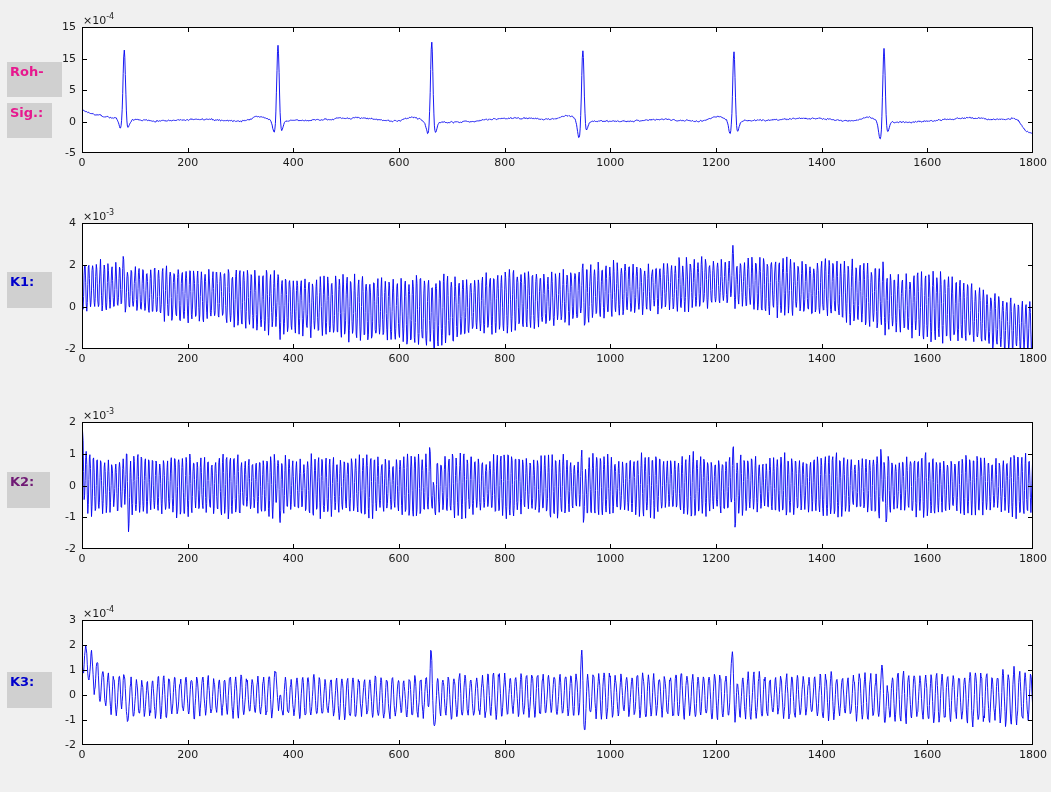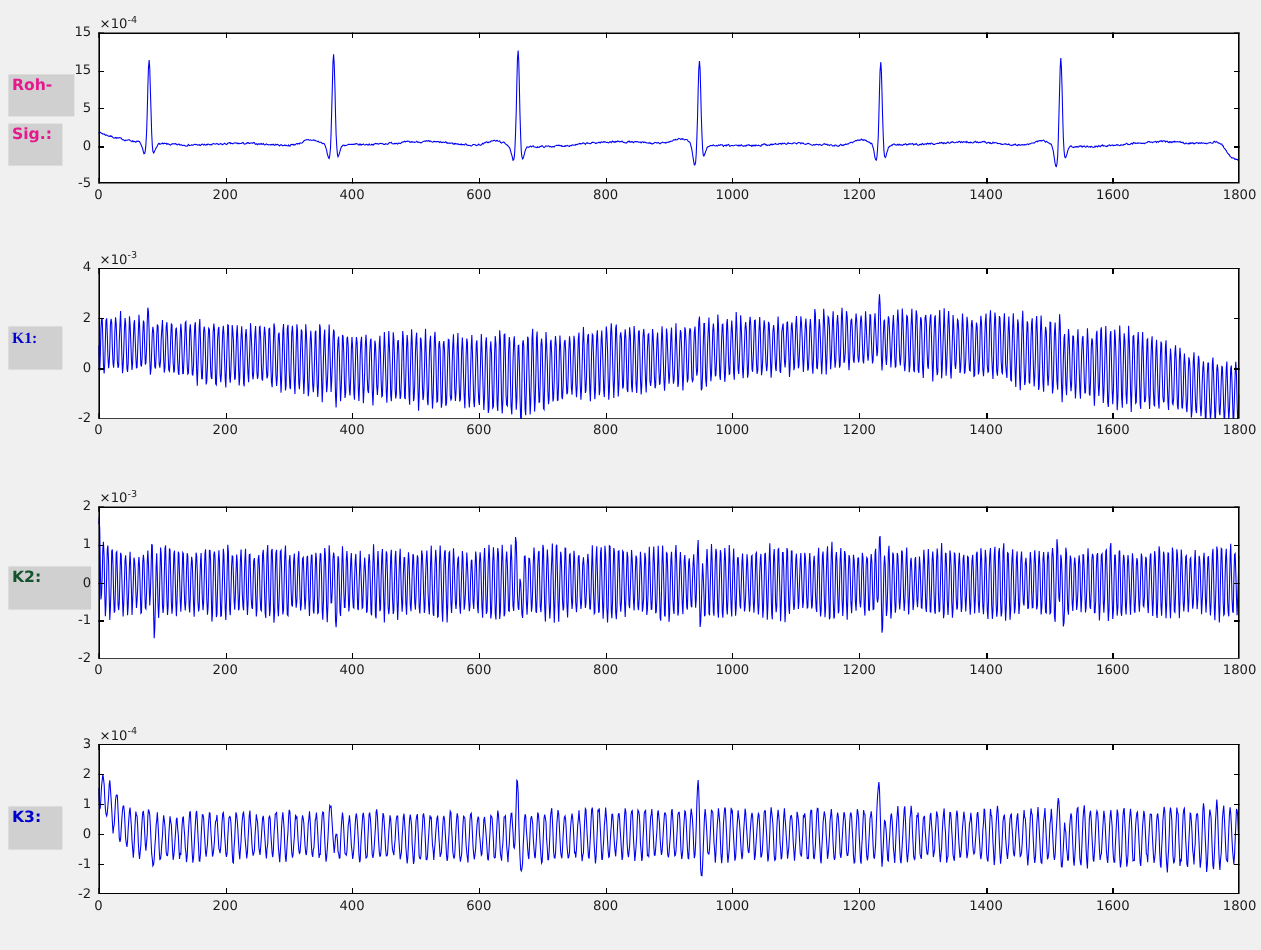--- a/index.html
+++ b/index.html
@@ -31,24 +31,24 @@
 <body>
 
 <div class="figure">
 
   <div class="side-label" style="left: 7px; top: 62px; width: 55px; height: 35px; color: rgb(231, 24, 142); background: rgb(208, 208, 208);">
     <span>Roh-</span>
   </div>
   <div class="side-label" style="left: 7px; top: 103px; width: 45px; height: 35px; color: rgb(231, 24, 142); background: rgb(208, 208, 208);">
     <span>Sig.:</span>
   </div>
-  <div class="side-label" style="left: 7px; top: 272px; width: 45px; height: 36px; color: rgb(0, 0, 204); background: rgb(208, 208, 208); font-family: Liberation Serif, serif;">
+  <div class="side-label" style="left: 7px; top: 272px; width: 45px; height: 36px; color: rgb(0, 0, 204); background: rgb(208, 208, 208);">
     <span>K1:</span>
   </div>
-  <div class="side-label" style="left: 7px; top: 472px; width: 69px; height: 36px; color: #14532d; background: rgb(208, 208, 208);">
+  <div class="side-label" style="left: 7px; top: 472px; width: 43px; height: 36px; color: #701a75; background: rgb(208, 208, 208);">
     <span>K2:</span>
   </div>
   <div class="side-label" style="left: 7px; top: 672px; width: 45px; height: 36px; color: rgb(0, 0, 204); background: rgb(208, 208, 208);">
     <span>K3:</span>
   </div>
 
   <div class="panel" id="panel-0" style="left: 82px; top: 27px; width: 951px; height: 126px; background: rgb(255, 255, 255);">
       <svg width="951" height="126" viewBox="0 0 951 126">
         <polyline points="0.0,83.5 0.5,84.0 1.1,83.2 1.6,83.3 2.1,83.6 2.6,84.0 3.2,84.2 3.7,84.8 4.2,84.7 4.8,84.6 5.3,85.2 5.8,85.7 6.3,85.3 6.9,85.5 7.4,86.1 7.9,86.2 8.5,86.5 9.0,86.4 9.5,86.7 10.0,86.1 10.6,86.8 11.1,86.4 11.6,87.1 12.2,87.7 12.7,88.0 13.2,88.1 13.7,87.9 14.3,87.5 14.8,88.3 15.3,87.7 15.8,87.9 16.4,87.9 16.9,87.9 17.4,87.6 18.0,88.0 18.5,87.8 19.0,87.9 19.5,89.0 20.1,89.4 20.6,89.5 21.1,89.5 21.7,90.1 22.2,90.3 22.7,89.7 23.2,89.9 23.8,89.9 24.3,89.9 24.8,89.4 25.4,89.4 25.9,89.5 26.4,90.1 26.9,90.3 27.5,90.8 28.0,91.1 28.5,90.3 29.1,90.7 29.6,91.1 30.1,90.8 30.6,91.0 31.2,91.5 31.7,91.1 32.2,90.5 32.8,90.8 33.3,90.6 33.8,90.9 34.3,90.9 34.9,92.3 35.4,93.2 35.9,94.4 36.5,95.8 37.0,97.5 37.5,99.5 38.0,101.1 38.6,100.8 39.1,98.5 39.6,93.3 40.2,82.3 40.7,66.6 41.2,46.6 41.7,29.9 42.3,23.1 42.8,30.3 43.3,47.5 43.9,67.2 44.4,83.9 44.9,93.9 45.4,99.1 46.0,100.4 46.5,99.8 47.0,98.5 47.6,97.3 48.1,96.2 48.6,95.4 49.1,94.9 49.7,93.3 50.2,92.6 50.7,92.5 51.2,93.3 51.8,93.0 52.3,92.8 52.8,92.6 53.4,92.2 53.9,92.9 54.4,92.4 54.9,92.5 55.5,92.4 56.0,92.6 56.5,92.5 57.1,93.3 57.6,92.7 58.1,92.9 58.6,93.0 59.2,93.6 59.7,93.6 60.2,93.9 60.8,93.3 61.3,92.9 61.8,92.9 62.3,93.0 62.9,92.6 63.4,92.9 63.9,92.9 64.5,92.7 65.0,93.1 65.5,93.7 66.0,93.6 66.6,93.2 67.1,93.0 67.6,93.7 68.2,93.6 68.7,93.7 69.2,93.7 69.7,94.1 70.3,94.3 70.8,94.1 71.3,94.0 71.9,94.3 72.4,94.7 72.9,94.7 73.4,94.9 74.0,94.9 74.5,94.0 75.0,93.3 75.6,94.1 76.1,94.4 76.6,94.3 77.1,94.1 77.7,93.7 78.2,93.9 78.7,94.1 79.3,93.6 79.8,93.5 80.3,93.3 80.8,93.5 81.4,93.3 81.9,93.6 82.4,93.6 82.9,94.0 83.5,93.9 84.0,93.5 84.5,94.1 85.1,94.3 85.6,93.6 86.1,93.3 86.6,93.1 87.2,93.5 87.7,93.8 88.2,93.2 88.8,93.7 89.3,93.9 89.8,93.8 90.3,93.3 90.9,93.6 91.4,93.0 91.9,93.2 92.5,93.4 93.0,93.7 93.5,93.5 94.0,93.8 94.6,93.1 95.1,93.2 95.6,92.7 96.2,92.6 96.7,92.9 97.2,93.2 97.7,93.0 98.3,92.6 98.8,92.8 99.3,92.8 99.9,93.4 100.4,93.0 100.9,93.2 101.4,93.0 102.0,92.6 102.5,93.0 103.0,93.2 103.6,93.6 104.1,93.1 104.6,92.8 105.1,92.3 105.7,92.8 106.2,93.1 106.7,93.5 107.3,93.0 107.8,92.4 108.3,92.2 108.8,92.0 109.4,91.8 109.9,92.6 110.4,92.0 111.0,92.6 111.5,92.6 112.0,92.8 112.5,92.4 113.1,92.2 113.6,92.2 114.1,92.1 114.6,92.2 115.2,92.2 115.7,92.7 116.2,92.2 116.8,92.4 117.3,92.9 117.8,92.5 118.3,92.6 118.9,92.5 119.4,92.4 119.9,92.0 120.5,91.7 121.0,92.5 121.5,93.0 122.0,93.1 122.6,92.8 123.1,92.8 123.6,92.2 124.2,91.9 124.7,92.2 125.2,91.9 125.7,92.5 126.3,92.6 126.8,92.1 127.3,92.1 127.9,92.0 128.4,92.5 128.9,92.1 129.4,91.8 130.0,91.8 130.5,92.9 131.0,93.2 131.6,92.7 132.1,93.3 132.6,93.6 133.1,92.8 133.7,93.1 134.2,92.9 134.7,93.2 135.3,92.8 135.8,92.6 136.3,93.4 136.8,93.3 137.4,92.6 137.9,93.4 138.4,93.8 139.0,93.7 139.5,93.1 140.0,92.9 140.5,93.4 141.1,93.4 141.6,93.8 142.1,93.7 142.7,93.6 143.2,93.5 143.7,93.9 144.2,93.4 144.8,93.7 145.3,93.4 145.8,93.1 146.3,93.9 146.9,94.2 147.4,93.7 147.9,93.2 148.5,93.7 149.0,93.3 149.5,93.4 150.0,93.8 150.6,94.3 151.1,94.6 151.6,93.7 152.2,93.5 152.7,94.0 153.2,94.0 153.7,94.5 154.3,94.3 154.8,94.2 155.3,93.8 155.9,94.3 156.4,93.9 156.9,94.3 157.4,94.5 158.0,94.6 158.5,93.8 159.0,94.5 159.6,94.8 160.1,93.8 160.6,93.3 161.1,93.5 161.7,93.5 162.2,93.2 162.7,93.8 163.3,93.5 163.8,93.9 164.3,93.4 164.8,92.9 165.4,92.5 165.9,93.1 166.4,92.7 167.0,92.7 167.5,93.0 168.0,92.0 168.5,92.1 169.1,92.3 169.6,92.1 170.1,91.8 170.7,91.0 171.2,90.5 171.7,90.0 172.2,89.8 172.8,89.7 173.3,89.4 173.8,89.5 174.3,89.4 174.9,89.3 175.4,89.7 175.9,89.8 176.5,89.5 177.0,89.8 177.5,90.1 178.0,89.9 178.6,89.8 179.1,89.6 179.6,89.9 180.2,89.8 180.7,90.4 181.2,90.1 181.7,90.4 182.3,90.7 182.8,91.0 183.3,90.7 183.9,91.5 184.4,91.5 184.9,91.6 185.4,91.6 186.0,91.8 186.5,92.6 187.0,92.8 187.6,92.4 188.1,92.7 188.6,93.7 189.1,94.7 189.7,96.7 190.2,98.1 190.7,101.3 191.3,103.0 191.8,104.7 192.3,105.1 192.8,102.6 193.4,96.6 193.9,84.1 194.4,65.2 195.0,43.6 195.5,24.7 196.0,18.3 196.5,26.2 197.1,45.7 197.6,68.0 198.1,85.3 198.7,96.0 199.2,101.6 199.7,103.6 200.2,102.7 200.8,100.8 201.3,99.2 201.8,97.4 202.4,95.5 202.9,95.1 203.4,94.4 203.9,93.9 204.5,94.1 205.0,94.5 205.5,94.0 206.1,94.4 206.6,94.1 207.1,94.0 207.6,93.7 208.2,93.3 208.7,93.2 209.2,93.4 209.7,93.2 210.3,93.4 210.8,93.2 211.3,93.3 211.9,93.3 212.4,93.3 212.9,93.3 213.4,93.1 214.0,93.1 214.5,92.8 215.0,92.7 215.6,92.9 216.1,93.0 216.6,93.7 217.1,93.9 217.7,93.1 218.2,93.7 218.7,93.1 219.3,93.8 219.8,93.4 220.3,93.4 220.8,93.0 221.4,93.5 221.9,93.8 222.4,93.8 223.0,93.4 223.5,93.2 224.0,93.4 224.5,93.9 225.1,93.8 225.6,93.0 226.1,93.6 226.7,93.9 227.2,93.9 227.7,93.3 228.2,93.8 228.8,93.3 229.3,93.8 229.8,92.9 230.4,93.0 230.9,92.4 231.4,92.5 231.9,92.9 232.5,92.6 233.0,93.0 233.5,93.1 234.1,92.8 234.6,92.5 235.1,92.6 235.6,92.4 236.2,92.7 236.7,92.6 237.2,93.0 237.8,93.4 238.3,93.2 238.8,93.3 239.3,92.7 239.9,93.0 240.4,93.0 240.9,93.3 241.4,93.1 242.0,92.3 242.5,91.9 243.0,92.0 243.6,91.9 244.1,91.6 244.6,92.5 245.1,92.8 245.7,92.9 246.2,92.7 246.7,92.5 247.3,92.8 247.8,92.5 248.3,92.5 248.8,92.9 249.4,93.1 249.9,92.4 250.4,92.3 251.0,92.4 251.5,92.7 252.0,92.4 252.5,91.8 253.1,91.3 253.6,91.5 254.1,91.3 254.7,90.9 255.2,90.6 255.7,91.3 256.2,91.0 256.8,90.8 257.3,90.8 257.8,90.6 258.4,90.7 258.9,90.8 259.4,91.3 259.9,91.6 260.5,91.1 261.0,91.4 261.5,91.1 262.1,91.7 262.6,91.4 263.1,91.3 263.6,91.6 264.2,91.5 264.7,91.2 265.2,90.7 265.8,91.2 266.3,91.8 266.8,91.4 267.3,91.3 267.9,91.8 268.4,92.1 268.9,91.8 269.4,91.9 270.0,91.3 270.5,91.0 271.0,90.7 271.6,90.6 272.1,90.5 272.6,90.8 273.1,90.4 273.7,90.3 274.2,90.6 274.7,90.3 275.3,90.2 275.8,90.9 276.3,90.5 276.8,90.5 277.4,90.9 277.9,91.2 278.4,91.5 279.0,91.4 279.5,90.8 280.0,90.8 280.5,91.3 281.1,91.0 281.6,90.9 282.1,91.0 282.7,91.0 283.2,91.1 283.7,90.9 284.2,91.8 284.8,91.4 285.3,91.0 285.8,91.8 286.4,91.9 286.9,91.6 287.4,91.4 287.9,91.6 288.5,91.9 289.0,91.4 289.5,91.1 290.1,92.0 290.6,91.9 291.1,92.4 291.6,92.2 292.2,92.3 292.7,92.3 293.2,92.5 293.8,92.2 294.3,92.2 294.8,92.0 295.3,92.8 295.9,93.1 296.4,92.5 296.9,93.1 297.5,92.6 298.0,93.0 298.5,92.8 299.0,93.1 299.6,92.7 300.1,93.2 300.6,93.6 301.1,93.5 301.7,93.2 302.2,93.7 302.7,93.0 303.3,93.7 303.8,93.4 304.3,93.4 304.8,93.9 305.4,93.4 305.9,92.9 306.4,93.0 307.0,93.9 307.5,94.2 308.0,93.9 308.5,94.2 309.1,94.3 309.6,94.2 310.1,94.5 310.7,94.7 311.2,94.4 311.7,93.9 312.2,93.4 312.8,93.4 313.3,93.4 313.8,93.7 314.4,93.9 314.9,94.4 315.4,94.3 315.9,93.9 316.5,93.6 317.0,93.1 317.5,93.8 318.1,93.9 318.6,94.1 319.1,93.7 319.6,93.1 320.2,92.4 320.7,93.0 321.2,92.4 321.8,91.8 322.3,92.0 322.8,91.5 323.3,91.2 323.9,91.4 324.4,91.9 324.9,91.9 325.5,91.2 326.0,91.5 326.5,91.3 327.0,90.7 327.6,90.4 328.1,90.5 328.6,90.5 329.2,90.1 329.7,90.0 330.2,89.9 330.7,90.4 331.3,90.8 331.8,90.1 332.3,90.0 332.8,90.5 333.4,90.7 333.9,90.7 334.4,90.5 335.0,91.4 335.5,92.1 336.0,92.3 336.5,91.7 337.1,91.5 337.6,91.4 338.1,91.6 338.7,92.3 339.2,92.9 339.7,93.2 340.2,93.9 340.8,93.9 341.3,94.5 341.8,95.2 342.4,95.8 342.9,96.6 343.4,98.5 343.9,100.3 344.5,102.2 345.0,104.1 345.5,106.6 346.1,106.1 346.6,103.5 347.1,97.0 347.6,84.3 348.2,65.6 348.7,42.4 349.2,22.7 349.8,15.2 350.3,24.1 350.8,44.7 351.3,67.7 351.9,86.9 352.4,98.8 352.9,103.5 353.5,105.4 354.0,104.9 354.5,103.1 355.0,101.3 355.6,98.8 356.1,97.3 356.6,96.6 357.2,95.4 357.7,95.6 358.2,95.8 358.7,95.5 359.3,95.4 359.8,94.8 360.3,94.7 360.9,95.5 361.4,95.0 361.9,94.6 362.4,94.5 363.0,95.5 363.5,95.5 364.0,95.7 364.6,95.5 365.1,96.0 365.6,96.1 366.1,95.3 366.7,95.7 367.2,95.9 367.7,95.5 368.2,94.9 368.8,95.1 369.3,94.7 369.8,94.4 370.4,94.9 370.9,95.6 371.4,96.0 371.9,95.6 372.5,94.8 373.0,94.5 373.5,94.8 374.1,94.9 374.6,94.7 375.1,94.5 375.6,94.8 376.2,95.4 376.7,95.0 377.2,95.4 377.8,95.6 378.3,95.3 378.8,95.0 379.3,95.5 379.9,95.5 380.4,94.6 380.9,94.5 381.5,94.3 382.0,94.0 382.5,94.1 383.0,94.4 383.6,94.0 384.1,94.3 384.6,94.1 385.2,94.4 385.7,94.9 386.2,94.3 386.7,94.8 387.3,95.0 387.8,95.1 388.3,95.1 388.9,94.3 389.4,94.9 389.9,94.5 390.4,94.5 391.0,94.2 391.5,94.6 392.0,94.9 392.6,95.0 393.1,94.2 393.6,94.4 394.1,94.4 394.7,93.9 395.2,93.7 395.7,94.0 396.3,93.9 396.8,93.9 397.3,94.1 397.8,93.3 398.4,93.6 398.9,93.2 399.4,93.3 399.9,93.1 400.5,92.7 401.0,92.5 401.5,93.0 402.1,92.7 402.6,92.8 403.1,92.7 403.6,92.2 404.2,92.1 404.7,92.3 405.2,92.7 405.8,93.3 406.3,92.6 406.8,92.1 407.3,91.9 407.9,92.5 408.4,92.4 408.9,92.4 409.5,92.7 410.0,92.7 410.5,92.6 411.0,91.9 411.6,91.5 412.1,91.7 412.6,91.6 413.2,91.9 413.7,91.9 414.2,92.4 414.7,92.6 415.3,92.0 415.8,92.1 416.3,91.9 416.9,91.5 417.4,92.0 417.9,91.5 418.4,92.1 419.0,91.3 419.5,91.4 420.0,91.6 420.6,91.4 421.1,91.1 421.6,91.4 422.1,91.2 422.7,91.3 423.2,91.7 423.7,91.7 424.3,91.6 424.8,91.9 425.3,92.0 425.8,91.5 426.4,91.1 426.9,91.3 427.4,91.8 427.9,91.1 428.5,90.6 429.0,91.3 429.5,91.1 430.1,91.6 430.6,91.0 431.1,91.5 431.6,90.9 432.2,91.1 432.7,90.5 433.2,90.8 433.8,90.8 434.3,91.2 434.8,91.1 435.3,91.0 435.9,91.0 436.4,90.6 436.9,91.3 437.5,91.7 438.0,91.6 438.5,91.9 439.0,92.1 439.6,91.8 440.1,92.2 440.6,91.7 441.2,90.9 441.7,91.0 442.2,90.5 442.7,91.4 443.3,91.2 443.8,91.6 444.3,91.0 444.9,90.9 445.4,91.7 445.9,92.0 446.4,91.2 447.0,91.0 447.5,91.0 448.0,90.9 448.6,91.3 449.1,91.0 449.6,91.1 450.1,91.5 450.7,91.5 451.2,91.3 451.7,91.4 452.3,92.1 452.8,91.5 453.3,91.2 453.8,91.1 454.4,91.8 454.9,91.7 455.4,91.3 456.0,91.8 456.5,92.0 457.0,92.2 457.5,92.2 458.1,92.1 458.6,92.4 459.1,92.3 459.6,91.8 460.2,92.5 460.7,92.4 461.2,92.9 461.8,92.9 462.3,92.6 462.8,92.5 463.3,91.9 463.9,91.8 464.4,91.8 464.9,91.9 465.5,92.2 466.0,92.0 466.5,91.7 467.0,92.1 467.6,92.7 468.1,92.8 468.6,92.1 469.2,92.1 469.7,91.8 470.2,91.4 470.7,91.7 471.3,92.0 471.8,92.0 472.3,91.7 472.9,92.3 473.4,91.9 473.9,91.4 474.4,91.7 475.0,91.6 475.5,91.1 476.0,91.4 476.6,90.8 477.1,90.5 477.6,90.7 478.1,90.7 478.7,90.1 479.2,89.5 479.7,89.7 480.3,89.6 480.8,89.1 481.3,89.5 481.8,89.4 482.4,89.4 482.9,88.9 483.4,88.3 484.0,88.5 484.5,88.6 485.0,89.1 485.5,89.0 486.1,88.6 486.6,89.1 487.1,88.6 487.7,88.9 488.2,89.5 488.7,89.6 489.2,89.3 489.8,89.2 490.3,89.2 490.8,89.5 491.4,90.7 491.9,91.1 492.4,91.2 492.9,91.6 493.5,93.3 494.0,95.5 494.5,97.3 495.0,100.7 495.6,104.6 496.1,107.7 496.6,110.5 497.2,110.2 497.7,108.1 498.2,101.2 498.7,88.4 499.3,70.0 499.8,48.4 500.3,30.8 500.9,23.8 501.4,30.5 501.9,47.9 502.4,69.1 503.0,86.2 503.5,96.5 504.0,102.0 504.6,103.0 505.1,101.8 505.6,100.8 506.1,99.0 506.7,97.7 507.2,96.0 507.7,95.5 508.3,95.2 508.8,95.1 509.3,94.9 509.8,94.3 510.4,94.2 510.9,94.2 511.4,94.5 512.0,94.1 512.5,93.8 513.0,94.1 513.5,94.5 514.1,94.6 514.6,94.4 515.1,94.1 515.7,94.7 516.2,94.4 516.7,93.8 517.2,94.0 517.8,94.1 518.3,93.6 518.8,93.8 519.4,93.6 519.9,93.6 520.4,94.4 520.9,95.0 521.5,94.2 522.0,94.1 522.5,94.5 523.1,93.8 523.6,94.5 524.1,93.9 524.6,93.6 525.2,93.4 525.7,94.3 526.2,94.9 526.7,94.7 527.3,94.3 527.8,94.3 528.3,94.3 528.9,94.4 529.4,94.4 529.9,94.2 530.4,94.0 531.0,93.9 531.5,93.8 532.0,94.0 532.6,94.3 533.1,94.6 533.6,93.9 534.1,94.1 534.7,94.7 535.2,94.1 535.7,93.6 536.3,94.2 536.8,94.4 537.3,94.9 537.8,94.6 538.4,94.5 538.9,94.8 539.4,94.4 540.0,94.5 540.5,93.8 541.0,94.0 541.5,93.9 542.1,93.5 542.6,94.3 543.1,94.3 543.7,94.5 544.2,94.9 544.7,94.0 545.2,94.6 545.8,94.1 546.3,94.5 546.8,94.1 547.4,94.6 547.9,93.8 548.4,94.0 548.9,94.3 549.5,94.4 550.0,94.0 550.5,94.3 551.1,94.5 551.6,94.8 552.1,94.8 552.6,94.0 553.2,93.4 553.7,93.7 554.2,93.2 554.8,92.9 555.3,92.9 555.8,93.6 556.3,93.4 556.9,94.0 557.4,94.3 557.9,93.9 558.4,93.9 559.0,94.1 559.5,94.0 560.0,93.3 560.6,93.7 561.1,93.1 561.6,93.6 562.1,93.3 562.7,93.4 563.2,93.0 563.7,93.0 564.3,92.6 564.8,93.2 565.3,93.2 565.8,93.2 566.4,93.5 566.9,92.8 567.4,92.7 568.0,92.5 568.5,92.6 569.0,93.3 569.5,92.5 570.1,92.3 570.6,92.8 571.1,92.6 571.7,92.3 572.2,92.7 572.7,93.0 573.2,93.3 573.8,93.0 574.3,92.3 574.8,92.0 575.4,92.6 575.9,92.6 576.4,92.5 576.9,92.6 577.5,92.8 578.0,92.9 578.5,92.4 579.1,92.4 579.6,92.0 580.1,92.0 580.6,92.2 581.2,92.3 581.7,92.9 582.2,92.5 582.8,92.2 583.3,91.8 583.8,91.8 584.3,91.9 584.9,92.1 585.4,92.8 585.9,92.1 586.5,92.2 587.0,92.5 587.5,92.3 588.0,92.9 588.6,93.2 589.1,93.2 589.6,93.4 590.1,93.0 590.7,92.7 591.2,92.5 591.7,92.5 592.3,92.7 592.8,92.9 593.3,93.5 593.8,93.6 594.4,93.8 594.9,94.0 595.4,94.0 596.0,93.5 596.5,93.7 597.0,93.9 597.5,93.6 598.1,93.3 598.6,93.2 599.1,93.5 599.7,93.7 600.2,93.9 600.7,93.3 601.2,93.5 601.8,93.7 602.3,94.2 602.8,94.0 603.4,93.9 603.9,93.3 604.4,92.9 604.9,92.7 605.5,93.1 606.0,93.2 606.5,93.5 607.1,93.2 607.6,93.8 608.1,93.9 608.6,93.7 609.2,94.3 609.7,93.8 610.2,93.7 610.8,93.6 611.3,94.1 611.8,94.6 612.3,94.6 612.9,94.3 613.4,94.6 613.9,93.9 614.5,93.8 615.0,94.1 615.5,94.6 616.0,94.8 616.6,94.8 617.1,94.8 617.6,94.1 618.1,93.7 618.7,93.2 619.2,93.9 619.7,94.2 620.3,94.0 620.8,94.3 621.3,93.6 621.8,93.5 622.4,93.4 622.9,92.9 623.4,93.3 624.0,93.2 624.5,92.9 625.0,93.0 625.5,92.3 626.1,92.2 626.6,91.8 627.1,91.5 627.7,91.5 628.2,92.0 628.7,91.8 629.2,91.1 629.8,90.9 630.3,90.7 630.8,90.2 631.4,89.9 631.9,90.3 632.4,90.0 632.9,89.6 633.5,90.0 634.0,89.6 634.5,90.0 635.1,89.8 635.6,89.1 636.1,89.0 636.6,89.7 637.2,89.5 637.7,89.9 638.2,89.6 638.8,89.7 639.3,90.0 639.8,90.0 640.3,90.8 640.9,90.9 641.4,91.1 641.9,91.5 642.5,91.4 643.0,92.0 643.5,92.7 644.0,92.3 644.6,92.7 645.1,94.6 645.6,96.1 646.2,98.3 646.7,101.7 647.2,104.5 647.7,106.1 648.3,106.5 648.8,103.6 649.3,97.2 649.9,86.6 650.4,69.3 650.9,48.9 651.4,31.8 652.0,24.8 652.5,32.6 653.0,50.3 653.5,70.2 654.1,87.8 654.6,98.5 655.1,103.1 655.7,104.3 656.2,103.6 656.7,101.4 657.2,99.5 657.8,98.0 658.3,95.9 658.8,95.5 659.4,94.9 659.9,94.7 660.4,94.6 660.9,93.9 661.5,94.1 662.0,93.4 662.5,93.1 663.1,92.9 663.6,93.3 664.1,93.8 664.6,93.6 665.2,93.9 665.7,93.8 666.2,93.1 666.8,93.9 667.3,93.7 667.8,93.2 668.3,93.9 668.9,93.7 669.4,93.9 669.9,94.2 670.5,93.8 671.0,93.3 671.5,93.5 672.0,93.3 672.6,92.8 673.1,93.1 673.6,93.8 674.2,93.4 674.7,93.5 675.2,93.0 675.7,92.7 676.3,93.3 676.8,92.8 677.3,93.0 677.9,92.9 678.4,92.5 678.9,93.1 679.4,93.8 680.0,93.3 680.5,93.0 681.0,93.3 681.5,92.7 682.1,93.3 682.6,93.8 683.1,94.1 683.7,94.1 684.2,93.4 684.7,93.5 685.2,93.2 685.8,93.6 686.3,93.0 686.8,92.6 687.4,93.3 687.9,93.6 688.4,93.0 688.9,93.0 689.5,92.8 690.0,93.3 690.5,92.6 691.1,92.3 691.6,93.0 692.1,92.6 692.6,92.4 693.2,93.1 693.7,92.4 694.2,92.2 694.8,92.5 695.3,93.1 695.8,93.3 696.3,93.2 696.9,93.3 697.4,92.9 697.9,92.8 698.5,92.6 699.0,92.4 699.5,92.6 700.0,92.5 700.6,92.3 701.1,91.8 701.6,92.3 702.2,92.0 702.7,91.6 703.2,92.3 703.7,92.1 704.3,92.7 704.8,91.9 705.3,92.1 705.9,92.7 706.4,92.6 706.9,92.0 707.4,91.8 708.0,91.4 708.5,92.0 709.0,92.4 709.6,92.3 710.1,91.8 710.6,91.3 711.1,91.6 711.7,91.1 712.2,91.3 712.7,91.8 713.3,91.9 713.8,91.9 714.3,91.7 714.8,91.5 715.4,91.4 715.9,91.6 716.4,91.5 716.9,90.9 717.5,90.8 718.0,91.3 718.5,91.9 719.1,91.0 719.6,91.2 720.1,91.8 720.6,91.4 721.2,90.9 721.7,91.4 722.2,91.5 722.8,91.1 723.3,91.8 723.8,90.9 724.3,91.6 724.9,91.7 725.4,92.0 725.9,91.6 726.5,92.0 727.0,91.4 727.5,91.8 728.0,92.0 728.6,92.1 729.1,91.9 729.6,91.4 730.2,91.3 730.7,90.7 731.2,91.2 731.7,91.8 732.3,91.2 732.8,91.7 733.3,92.0 733.9,91.6 734.4,91.5 734.9,91.8 735.4,91.5 736.0,91.5 736.5,91.0 737.0,91.0 737.6,91.1 738.1,90.7 738.6,91.4 739.1,91.2 739.7,91.8 740.2,92.4 740.7,92.1 741.3,91.7 741.8,91.6 742.3,91.8 742.8,92.4 743.4,92.0 743.9,92.6 744.4,92.7 745.0,92.2 745.5,91.5 746.0,92.1 746.5,92.1 747.1,91.8 747.6,91.9 748.1,92.0 748.6,92.0 749.2,92.5 749.7,92.6 750.2,92.7 750.8,92.6 751.3,92.6 751.8,92.7 752.3,93.4 752.9,93.1 753.4,93.4 753.9,93.4 754.5,93.1 755.0,92.9 755.5,92.7 756.0,93.2 756.6,93.0 757.1,93.2 757.6,93.6 758.2,93.5 758.7,92.9 759.2,93.6 759.7,93.9 760.3,94.1 760.8,94.4 761.3,93.9 761.9,94.0 762.4,93.5 762.9,93.9 763.4,93.4 764.0,93.0 764.5,93.8 765.0,94.1 765.6,93.9 766.1,94.4 766.6,93.6 767.1,93.3 767.7,94.0 768.2,93.8 768.7,94.0 769.3,93.7 769.8,93.5 770.3,93.7 770.8,93.7 771.4,93.9 771.9,93.5 772.4,93.5 773.0,93.8 773.5,93.5 774.0,92.9 774.5,93.1 775.1,93.4 775.6,92.9 776.1,92.8 776.6,93.0 777.2,92.5 777.7,92.2 778.2,92.2 778.8,92.2 779.3,92.0 779.8,92.3 780.3,91.9 780.9,91.2 781.4,90.9 781.9,90.7 782.5,91.1 783.0,90.5 783.5,90.7 784.0,90.2 784.6,90.1 785.1,90.4 785.6,90.1 786.2,90.6 786.7,90.2 787.2,89.8 787.7,89.7 788.3,90.3 788.8,91.0 789.3,91.5 789.9,90.7 790.4,91.0 790.9,91.6 791.4,91.8 792.0,92.1 792.5,92.3 793.0,92.9 793.6,92.9 794.1,93.3 794.6,94.8 795.1,96.4 795.7,98.8 796.2,102.1 796.7,105.5 797.3,109.4 797.8,111.4 798.3,111.8 798.8,109.5 799.4,102.9 799.9,89.2 800.4,70.8 801.0,47.6 801.5,29.1 802.0,21.4 802.5,29.1 803.1,48.2 803.6,69.9 804.1,87.3 804.7,98.4 805.2,103.1 805.7,104.5 806.2,104.2 806.8,102.3 807.3,100.7 807.8,98.7 808.4,96.9 808.9,96.1 809.4,95.4 809.9,94.8 810.5,94.5 811.0,95.2 811.5,95.4 812.0,95.6 812.6,95.8 813.1,95.8 813.6,95.3 814.2,95.4 814.7,95.2 815.2,95.4 815.7,95.0 816.3,95.6 816.8,95.5 817.3,94.8 817.9,94.8 818.4,94.8 818.9,94.5 819.4,95.4 820.0,95.6 820.5,94.8 821.0,95.0 821.6,94.6 822.1,95.2 822.6,95.7 823.1,95.6 823.7,94.8 824.2,94.8 824.7,95.4 825.3,95.6 825.8,95.2 826.3,95.1 826.8,95.6 827.4,94.9 827.9,95.1 828.4,95.6 829.0,95.9 829.5,95.8 830.0,95.5 830.5,94.8 831.1,95.4 831.6,94.7 832.1,94.9 832.7,95.4 833.2,94.8 833.7,94.3 834.2,94.7 834.8,95.3 835.3,94.8 835.8,94.2 836.4,94.3 836.9,93.8 837.4,94.7 837.9,94.4 838.5,94.4 839.0,94.8 839.5,94.9 840.0,95.2 840.6,94.6 841.1,94.9 841.6,94.0 842.2,93.9 842.7,93.8 843.2,94.5 843.7,94.2 844.3,94.1 844.8,93.8 845.3,94.0 845.9,94.5 846.4,94.0 846.9,94.2 847.4,94.2 848.0,93.9 848.5,93.6 849.0,93.9 849.6,93.5 850.1,93.9 850.6,94.3 851.1,94.4 851.7,94.2 852.2,93.6 852.7,93.8 853.3,93.9 853.8,94.1 854.3,93.6 854.8,93.3 855.4,93.5 855.9,93.1 856.4,92.7 857.0,92.3 857.5,93.0 858.0,93.5 858.5,93.2 859.1,93.4 859.6,93.6 860.1,93.0 860.7,92.4 861.2,92.4 861.7,93.0 862.2,92.3 862.8,91.8 863.3,92.3 863.8,92.0 864.4,92.5 864.9,92.6 865.4,92.3 865.9,92.1 866.5,92.5 867.0,92.1 867.5,92.2 868.1,92.4 868.6,92.2 869.1,92.5 869.6,92.5 870.2,92.6 870.7,92.3 871.2,92.6 871.8,92.7 872.3,92.1 872.8,92.2 873.3,92.0 873.9,91.7 874.4,91.2 874.9,91.1 875.4,90.9 876.0,91.0 876.5,91.5 877.0,91.5 877.6,91.4 878.1,91.5 878.6,91.9 879.1,91.3 879.7,91.3 880.2,91.1 880.7,90.8 881.3,91.3 881.8,91.8 882.3,90.9 882.8,90.9 883.4,91.5 883.9,91.0 884.4,90.5 885.0,90.3 885.5,90.8 886.0,90.4 886.5,91.1 887.1,90.5 887.6,90.3 888.1,90.1 888.7,90.7 889.2,91.4 889.7,90.7 890.2,90.9 890.8,90.7 891.3,91.4 891.8,91.8 892.4,91.1 892.9,91.8 893.4,91.2 893.9,91.2 894.5,91.9 895.0,91.3 895.5,91.4 896.1,90.8 896.6,90.6 897.1,91.4 897.6,91.0 898.2,91.3 898.7,91.2 899.2,90.9 899.8,91.1 900.3,91.3 900.8,91.3 901.3,90.9 901.9,91.5 902.4,91.8 902.9,91.5 903.4,91.8 904.0,91.7 904.5,92.4 905.0,92.7 905.6,92.9 906.1,92.2 906.6,92.2 907.1,92.5 907.7,92.7 908.2,92.9 908.7,92.4 909.3,92.8 909.8,92.0 910.3,92.7 910.8,92.4 911.4,91.8 911.9,92.1 912.4,92.8 913.0,92.2 913.5,92.8 914.0,92.5 914.5,92.2 915.1,91.9 915.6,92.0 916.1,92.1 916.7,92.6 917.2,92.2 917.7,92.0 918.2,92.6 918.8,92.1 919.3,91.8 919.8,92.3 920.4,92.3 920.9,92.1 921.4,92.1 921.9,92.6 922.5,92.5 923.0,92.3 923.5,92.8 924.1,92.6 924.6,92.3 925.1,92.1 925.6,92.0 926.2,91.9 926.7,91.6 927.2,92.1 927.8,92.4 928.3,92.4 928.8,92.2 929.3,91.2 929.9,90.7 930.4,91.2 930.9,91.6 931.5,90.9 932.0,91.4 932.5,91.6 933.0,92.0 933.6,92.4 934.1,92.3 934.6,92.5 935.1,93.1 935.7,93.0 936.2,93.0 936.7,94.4 937.3,94.5 937.8,95.9 938.3,96.7 938.8,97.1 939.4,98.0 939.9,98.5 940.4,99.7 941.0,100.6 941.5,101.0 942.0,101.8 942.5,102.1 943.1,103.3 943.6,103.8 944.1,104.2 944.7,104.8 945.2,104.4 945.7,104.4 946.2,104.8 946.8,105.6 947.3,105.4 947.8,105.9 948.4,105.8 948.9,105.8 949.4,106.3 949.9,105.9 950.5,105.2" fill="none" stroke="#0000f2" stroke-width="0.9"></polyline>
         <g stroke="#000000" stroke-width="1" shape-rendering="crispEdges">

